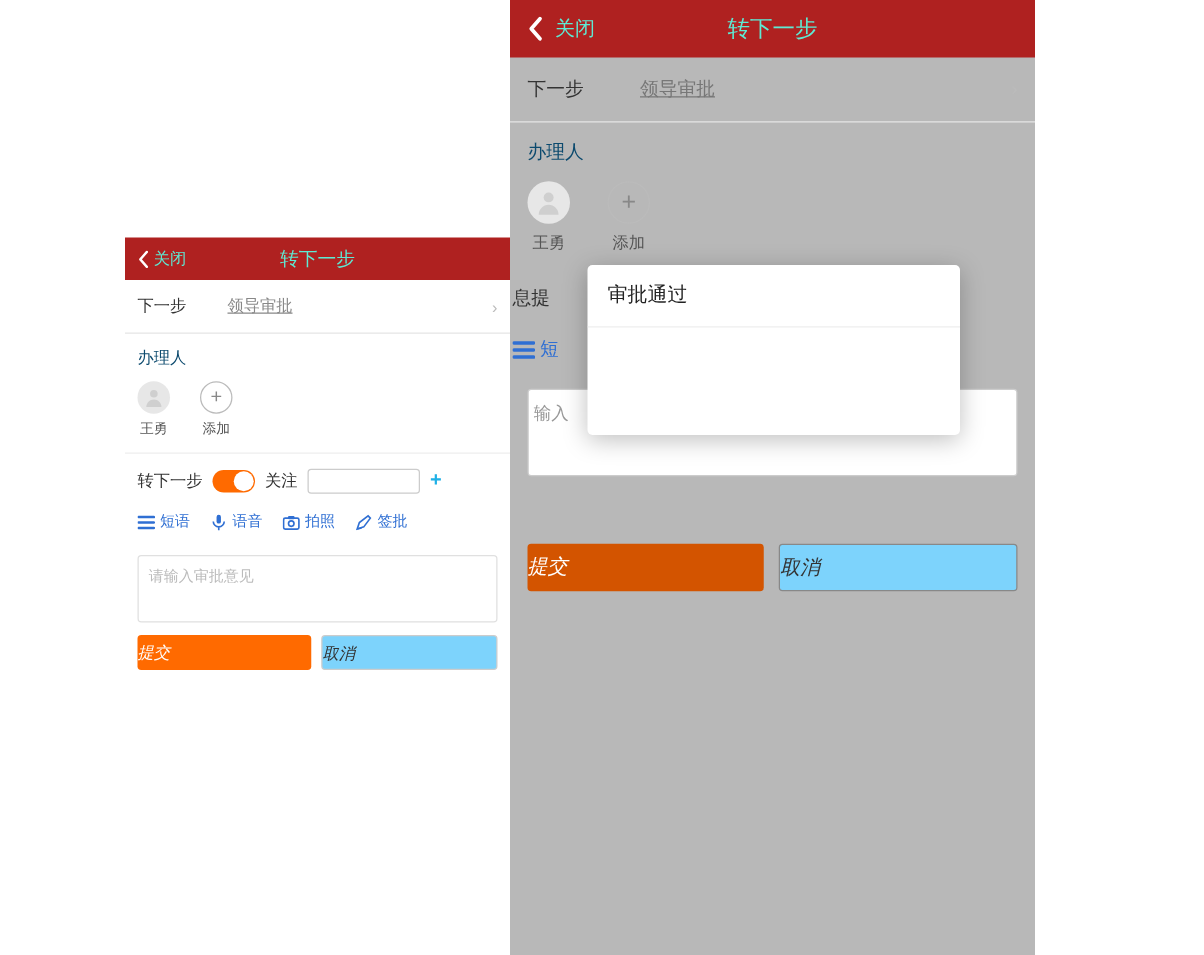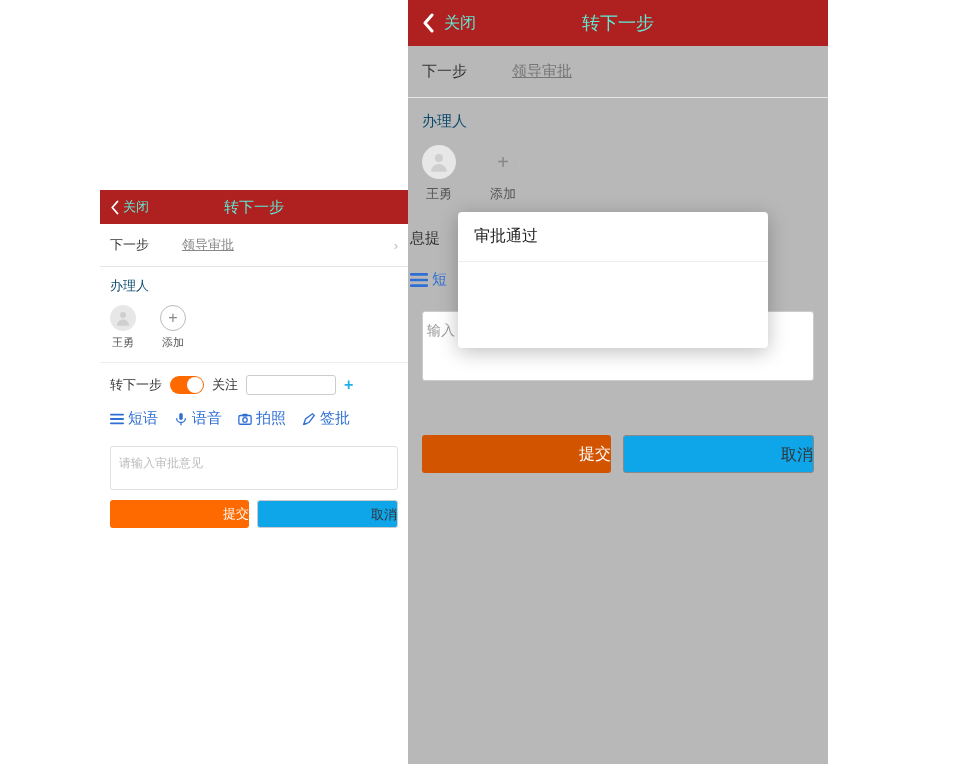--- a/index.html
+++ b/index.html
@@ -102,25 +102,26 @@
   }
   .action-row .act { display: flex; align-items: center; gap: 4px; }
 
   .opinion {
     border: 1px solid #e0e0e0;
     border-radius: 3px;
     color: #bbb;
   }
 
   .btn {
-    text-align: right;
+    text-align: left;
     border-radius: 3px;
+    font-style: italic;
   }
   .btn.primary { background: #ff6a00; color: #fff; }
-  .btn.secondary { background: #0ea5e9; color: #333; border: 1px solid #ccc; }
+  .btn.secondary { background: #7dd3fc; color: #333; border: 1px solid #ccc; }
 
   
   .left {
     left: 100px;
     top: 190px;
     width: 308px;
   }
   .left .header { height: 34px; font-size: 14px; }
   .left .header .back svg { width: 9px; height: 15px; }
   .left .header .close-lbl { font-size: 13px; }
@@ -137,24 +138,24 @@
 
   .left .notify-row {
     display: flex; align-items: center; gap: 8px;
     padding: 12px 10px 6px; font-size: 13px; color: #333;
   }
   .left .toggle { width: 34px; height: 18px; }
   .left .toggle .knob { width: 16px; height: 16px; right: 1px; }
   .left .kw-input { width: 90px; height: 20px; }
   .left .plus-icn { color: #1fb0e6; font-size: 16px; font-weight: bold; }
 
-  .left .action-row { padding: 8px 10px 10px; font-size: 15px; gap: 16px; }
+  .left .action-row { padding: 8px 10px 10px; font-size: 12px; gap: 16px; }
   .left .action-row svg { width: 14px; height: 14px; }
 
-  .left .opinion { margin: 8px 10px 0; height: 44px; padding: 8px; font-size: 12px; }
+  .left .opinion { margin: 8px 10px 0; height: 54px; padding: 8px; font-size: 12px; }
 
   .left .btn-row { display: flex; gap: 8px; padding: 10px; }
   .left .btn { flex: 1; height: 28px; line-height: 28px; font-size: 13px; }
 
   
   .right {
     left: 408px;
     top: 0;
     width: 420px;
     height: 764px;
@@ -213,21 +214,21 @@
   .right .btn-row { display: flex; gap: 12px; padding: 14px; position:relative; z-index:1;}
   .right .btn { flex: 1; height: 38px; line-height: 38px; font-size: 16px; }
   .right .btn.primary { background:#d35400; }
   .right .btn.secondary{ border:1px solid #888; }
 
   .right .spacer { height: 40px; }
 
   
   .popup {
     position: absolute;
-    left: 50px; right: 60px;
+    left: 62px; right: 60px;
     top: 212px;
     background: #fff;
     border-radius: 4px;
     box-shadow: 0 4px 20px rgba(0,0,0,0.25);
     z-index: 5;
     overflow:hidden;
   }
   .popup .pitem {
     padding: 14px 16px;
     font-size: 16px;

